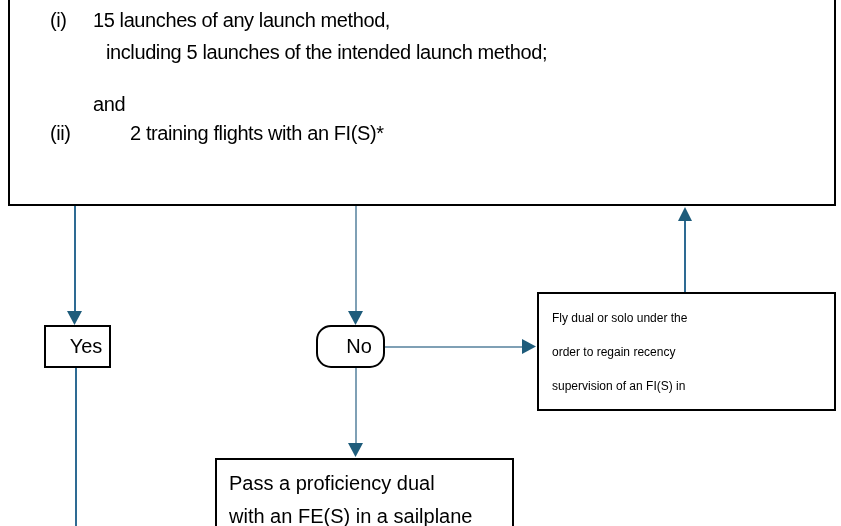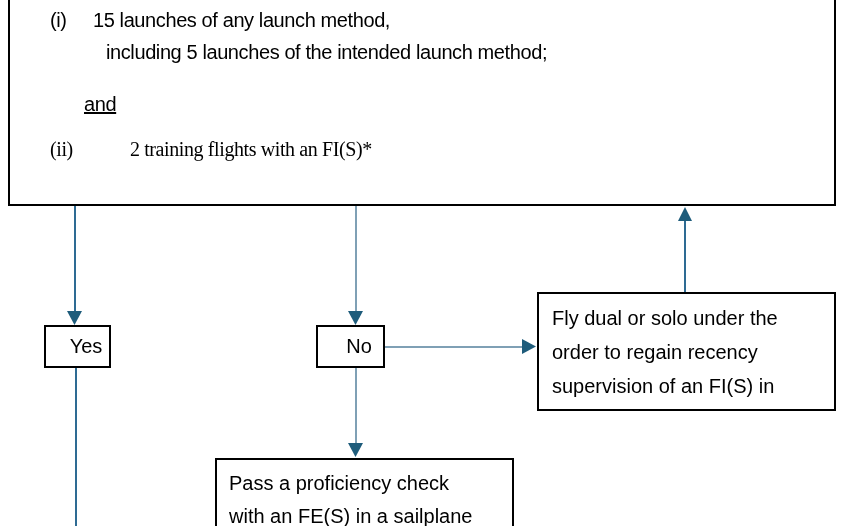--- a/index.html
+++ b/index.html
@@ -41,38 +41,38 @@
   }
   .req-row {
     position: absolute;
     white-space: nowrap;
   }
   .req-row .marker { display: inline-block; }
   .m1 { width: 43px; }
   .m2 { width: 80px; }
   .row-i   { left: 40px;  top: 17px;  }
   .row-inc { left: 96px; top: 49px;  }
-  .row-and { left: 74px;  top: 101px; text-decoration: underline; }
-  .row-ii  { left: 40px;  top: 146px; font-family: Liberation Serif, serif; }
+  .row-and { left: 83px;  top: 101px; }
+  .row-ii  { left: 40px;  top: 130px; }
   .decision-box {
     display: flex;
     align-items: center;
     justify-content: center;
     font-size: 20px;
     padding-left: 17px;
   }
   .yes-box { left: 44px;  top: 325px; width: 67px; height: 43px; }
-  .no-box  { left: 316px; top: 325px; width: 69px; height: 43px; }
+  .no-box  { left: 316px; top: 325px; width: 69px; height: 43px; border-radius: 15px; }
   .regain-box {
     left: 537px;
     top: 292px;
     width: 299px;
     height: 119px;
     padding: 7px 4px 0 13px;
-    font-size: 20px;
+    font-size: 12px;
     line-height: 34px;
   }
   .check-box {
     left: 215px;
     top: 458px;
     width: 299px;
     height: 80px;
     padding: 7px 4px 0 12px;
     font-size: 20px;
     line-height: 33px;
@@ -123,17 +123,17 @@
     <span>No</span>
   </div>
 
   <div class="box regain-box">
     <div class="box-line">Fly dual or solo under the</div>
     <div class="box-line">order to regain recency</div>
     <div class="box-line">supervision of an FI(S) in</div>
   </div>
 
   <div class="box check-box">
-    <div class="box-line">Pass a proficiency check</div>
+    <div class="box-line">Pass a proficiency dual</div>
     <div class="box-line">with an FE(S) in a sailplane</div>
   </div>
 
 </div>
 
 </body></html>

